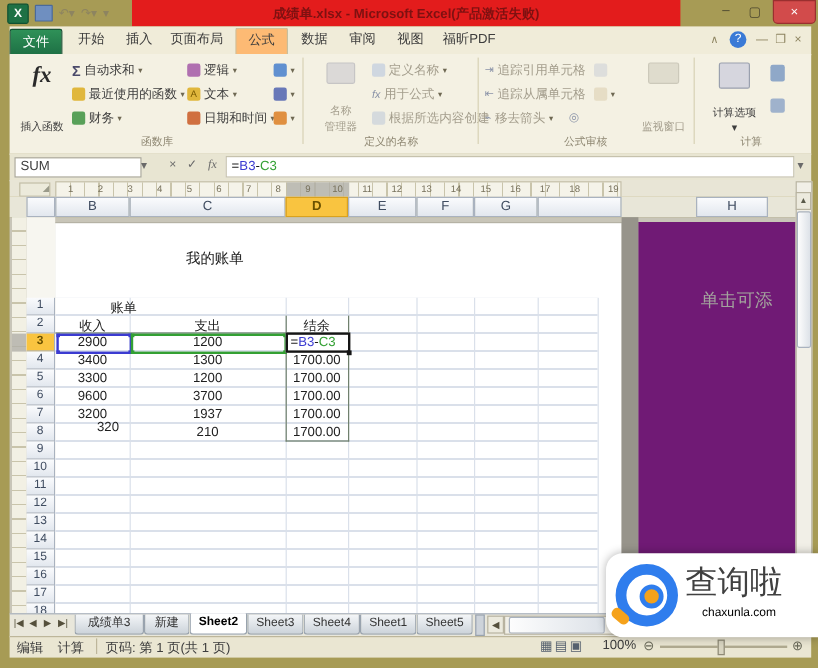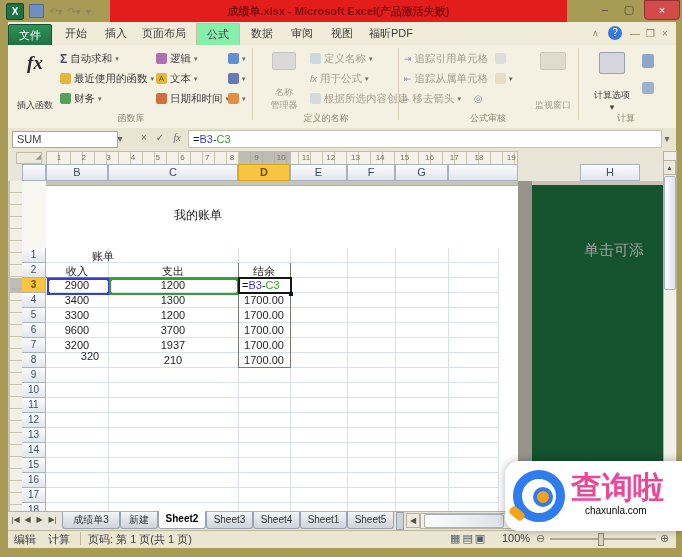--- a/index.html
+++ b/index.html
@@ -18,21 +18,21 @@
   .banner{background:#e31c1c;height:22px;display:flex;align-items:center;justify-content:center;}
   .banner span{color:#7e1111;font-size:11px;font-weight:bold;}
   .winbtn{color:#4a452e;font-size:11px;text-align:center;}
   .closebtn{background:#d24b4b;border:1px solid #9a2f2f;border-radius:0 0 4px 4px;color:#fff;font-size:11px;
             text-align:center;line-height:18px;}
 
   
   .tabrow{background:#f0ecd9;border-bottom:1px solid #d9d2b6;}
   .rtab{font-size:11px;color:#3d3d3d;text-align:center;line-height:21px;}
   .rtab.file{background:linear-gradient(#2f9158,#1e7145);color:#fff;border-radius:2px 2px 0 0;border:1px solid #145233;}
-  .rtab.active{background:#86efac;border:1px solid #c7bf9f;border-bottom:none;border-radius:2px 2px 0 0;}
+  .rtab.active{background:#fdba74;border:1px solid #c7bf9f;border-bottom:none;border-radius:2px 2px 0 0;}
 
   
   .ribbon{background:#f4f1e3;border-bottom:1px solid #c7bf9f;}
   .gsep{width:1px;background:#d8d1b5;top:48px;height:72px;}
   .glabel{font-size:9px;color:#8d8671;text-align:center;}
   .bigbtn{display:flex;flex-direction:column;align-items:center;justify-content:space-between;
           padding:3px 1px;font-size:9px;text-align:center;border:1px solid transparent;border-radius:2px;}
   .ritem{display:flex;align-items:center;gap:3px;font-size:10.5px;height:17px;white-space:nowrap;}
   .ritem .car{font-size:7px;color:#6e6852;}
   .ic{width:11px;height:11px;border-radius:2px;display:inline-block;flex:none;}
@@ -80,21 +80,21 @@
   
   .status{background:#eae6d2;border-top:1px solid #bdb69a;font-size:11px;color:#3b3b3b;}
 
   
   .sbtrack{background:#f1efe7;border:1px solid #b8b3a0;}
   .sbthumb{background:linear-gradient(90deg,#fdfdfd,#dde2e8);border:1px solid #a9b2bf;border-radius:2px;}
   .sbbtn{background:#eceade;border:1px solid #b8b3a0;font-size:7px;color:#5a5a4a;text-align:center;}
 
   
   .wm{background:#fff;border-radius:14px 0 0 14px;box-shadow:0 0 8px rgba(0,0,0,.3);}
-  .wm .brand{font-family:"Liberation Serif","DejaVu Serif",serif;font-weight:bold;font-size:31px;color:#ec4899;}
+  .wm .brand{font-family:"Liberation Serif","DejaVu Serif",serif;font-weight:normal;font-size:27px;color:#404040;}
   .wm .domain{font-size:10px;color:#000000;margin-left:12px;}
   .ring{position:absolute;width:34px;height:34px;border:9px solid #2f7ded;border-radius:50%;}
   .ringdot{position:absolute;width:12px;height:12px;background:#f5a21b;border:4px solid #2f7ded;border-radius:50%;}
   .ringtail{position:absolute;width:16px;height:9px;background:#f5a21b;border-radius:4px;transform:rotate(40deg);}
 </style>
 </head>
 <body>
 
 <div id="stage">
 
@@ -301,21 +301,21 @@
       <div class="rowhdr" style="top: 165px;">12</div>
       <div class="rowhdr" style="top: 180px;">13</div>
       <div class="rowhdr" style="top: 195px;">14</div>
       <div class="rowhdr" style="top: 210px;">15</div>
       <div class="rowhdr" style="top: 225px;">16</div>
       <div class="rowhdr" style="top: 240px;">17</div>
       <div class="rowhdr" style="top: 255px;">18</div>
     </div>
 
   <div class="a" style="left:46px;top:185px;width:472px;height:326px;background:#fff;border-top:1px solid #b5b2a5;border-right:1px solid #b5b2a5;"></div>
-  <div class="a" style="left:148px;top:207px;width:100px;text-align:center;font-size:12px;color:#1a1a1a;">我的账单</div>
+  <div class="a" style="left:129px;top:207px;width:100px;text-align:center;font-size:12px;color:#1a1a1a;">我的账单</div>
 
   <div class="a" id="grid" style="left:46px;top:248px;width:472px;height:263px;overflow:hidden;">
     <div class="a" style="left:0;top:0;width:452px;height:263px;background:repeating-linear-gradient(to bottom,transparent 0 14px,#dae0ea 14px 15px);"></div>
     <div class="vline" style="left: 452px;"></div>
       <div class="vline" style="left: 402px;"></div>
       <div class="vline" style="left: 349px;"></div>
       <div class="vline" style="left: 301px;"></div>
       <div class="vline" style="left: 244px;"></div>
       <div class="vline" style="left: 192px;"></div>
       <div class="vline" style="left: 62px;"></div>
@@ -352,21 +352,21 @@
       <div class="cell" style="left: 173px; top: 76px;">1700.00</div>
       <div class="cell" style="left: -14px; top: 91px;">3200</div>
       <div class="cell" style="left: 82px; top: 91px;">1937</div>
       <div class="cell" style="left: 173px; top: 91px;">1700.00</div>
       <div class="cell" style="left: -14px; top: 102px; padding-left: 13px;">320</div>
       <div class="cell" style="left: 82px; top: 106px;">210</div>
       <div class="cell" style="left: 173px; top: 106px;">1700.00</div>
     </div>
 
   <div class="a" style="left:518px;top:181px;width:14px;height:330px;background:#97948b;"></div>
-  <div class="a" style="left:532px;top:185px;width:131px;height:326px;background:#14532d;overflow:hidden;">
+  <div class="a" style="left:532px;top:185px;width:131px;height:326px;background:#701a75;overflow:hidden;">
     <div class="a nowrap" style="left:52px;top:56px;font-size:15px;color:#a3a39d;">单击可添</div>
   </div>
 
   <div class="a sbtrack" style="left:663px;top:151px;width:12px;height:360px;"></div>
   <div class="a sbbtn" style="left:663px;top:160px;width:11px;height:13px;line-height:13px;">▲</div>
   <div class="a sbthumb" style="left:664px;top:176px;width:10px;height:112px;"></div>
 
   <div class="a stabrow" style="left:8px;top:511px;width:668px;height:19px;"></div>
   <div class="a navb" style="left:10px;top:513px;width:11px;">|◀</div>
   <div class="a navb" style="left:22px;top:513px;width:11px;">◀</div>

